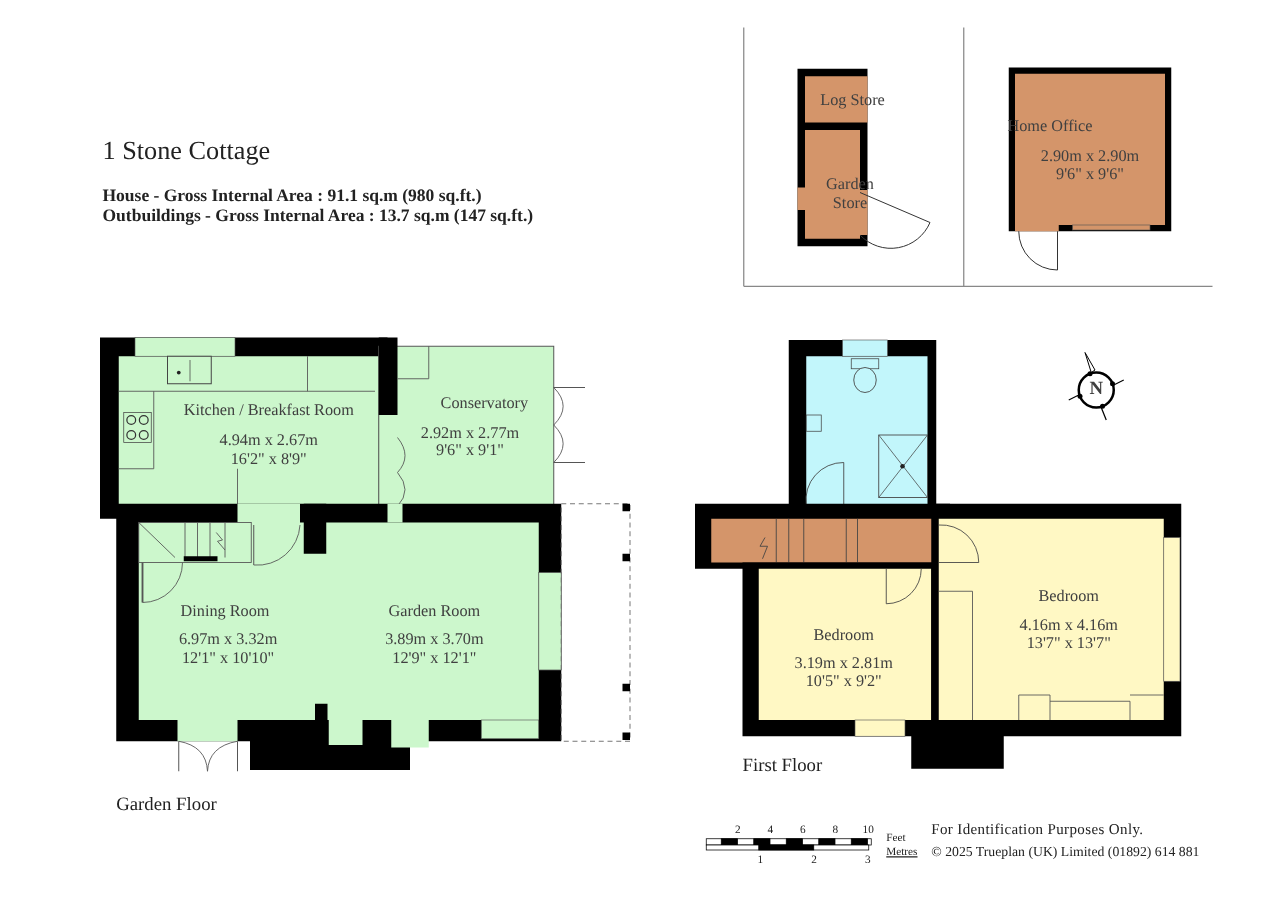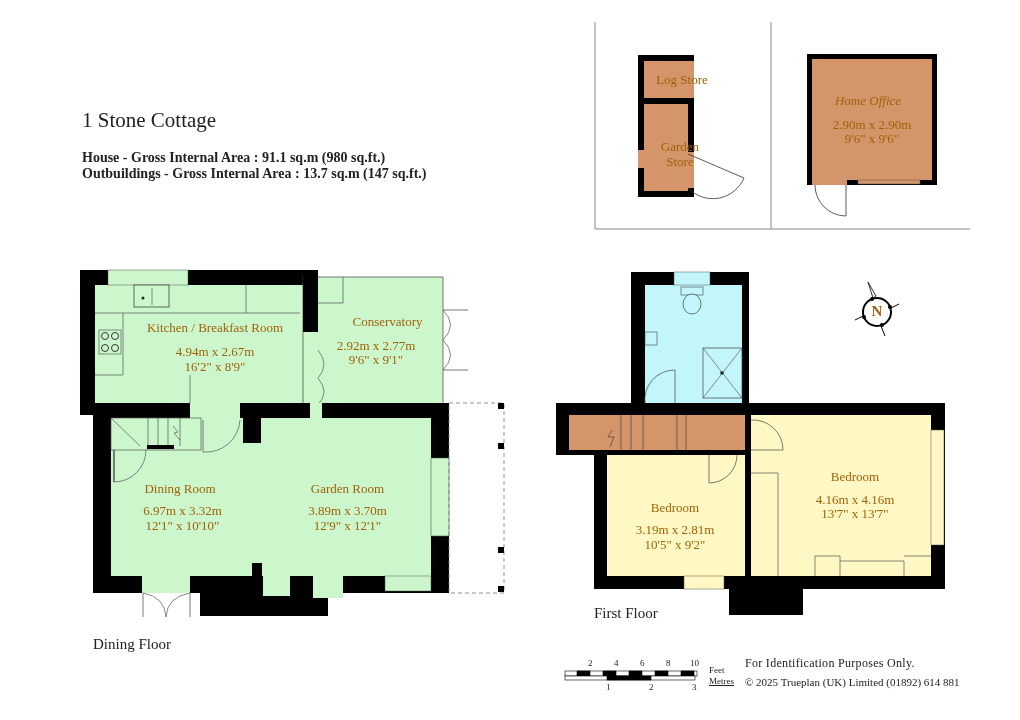--- a/index.html
+++ b/index.html
@@ -1,20 +1,20 @@
 <!DOCTYPE html>
 <html><head>
 <meta charset="utf-8">
 <style>
   html,body{margin:0;padding:0;background:#fff;}
   body{width:1020px;height:720px;position:relative;overflow:hidden;font-family:"Liberation Serif","DejaVu Serif",serif;color:#222;}
   .abs{position:absolute;}
   .title{left:82px;top:108px;font-size:21px;}
   .area{left:82px;font-size:14px;font-weight:bold;}
-  .label{position:absolute;text-align:center;font-size:13px;color:#a16207;line-height:16px;white-space:nowrap;}
+  .label{position:absolute;text-align:center;font-size:13px;color:#404040;line-height:16px;white-space:nowrap;}
   .floor-label{position:absolute;font-size:15px;}
   svg{position:absolute;left:0;top:0;}
   .footer1{left:745px;top:656px;font-size:12px;letter-spacing:0.3px;}
   .footer2{left:745px;top:676px;font-size:11px;}
   .scale-t{position:absolute;font-size:9px;}
 </style>
 </head>
 <body>
 
 <div class="abs title">1 Stone Cottage</div>
@@ -177,41 +177,41 @@
     <rect x="655" y="671" width="13" height="5" fill="#000"></rect>
     <rect x="681" y="671" width="13" height="5" fill="#000"></rect>
     <rect x="565" y="676" width="130" height="4" fill="#fff"></rect>
     <rect x="607" y="676" width="44" height="4" fill="#000"></rect>
   </g>
 </svg>
 
 <div class="label" style="left:644px;top:72px;width:76px;">Log Store</div>
 <div class="label" style="left:644px;top:139px;width:72px;">Garden</div>
 <div class="label" style="left:644px;top:154px;width:72px;">Store</div>
-<div class="label" style="left:816px;top:93px;width:104px;font-style:italic;">Home Office</div>
+<div class="label" style="left:788px;top:93px;width:104px;">Home Office</div>
 <div class="label" style="left:812px;top:117px;width:120px;">2.90m  x  2.90m</div>
 <div class="label" style="left:812px;top:131px;width:120px;">9'6"  x  9'6"</div>
 
 <div class="label" style="left:130px;top:320px;width:170px;">Kitchen / Breakfast Room</div>
 <div class="label" style="left:150px;top:344px;width:130px;">4.94m  x  2.67m</div>
 <div class="label" style="left:150px;top:359px;width:130px;">16'2"  x  8'9"</div>
 
 <div class="label" style="left:340px;top:314px;width:95px;">Conservatory</div>
 <div class="label" style="left:320px;top:338px;width:112px;">2.92m  x  2.77m</div>
 <div class="label" style="left:320px;top:352px;width:112px;">9'6"  x  9'1"</div>
 
 <div class="label" style="left:125px;top:481px;width:110px;">Dining Room</div>
 <div class="label" style="left:120px;top:503px;width:125px;">6.97m  x  3.32m</div>
 <div class="label" style="left:120px;top:518px;width:125px;">12'1"  x  10'10"</div>
 
 <div class="label" style="left:290px;top:481px;width:115px;">Garden Room</div>
 <div class="label" style="left:285px;top:503px;width:125px;">3.89m  x  3.70m</div>
 <div class="label" style="left:285px;top:518px;width:125px;">12'9"  x  12'1"</div>
 
-<div class="floor-label" style="left:93px;top:636px;">Dining Floor</div>
+<div class="floor-label" style="left:93px;top:636px;">Garden Floor</div>
 
 <div class="label" style="left:620px;top:500px;width:110px;">Bedroom</div>
 <div class="label" style="left:615px;top:522px;width:120px;">3.19m  x  2.81m</div>
 <div class="label" style="left:615px;top:537px;width:120px;">10'5"  x  9'2"</div>
 
 <div class="label" style="left:800px;top:469px;width:110px;">Bedroom</div>
 <div class="label" style="left:795px;top:492px;width:120px;">4.16m  x  4.16m</div>
 <div class="label" style="left:795px;top:506px;width:120px;">13'7"  x  13'7"</div>
 
 <div class="floor-label" style="left:594px;top:605px;">First Floor</div>

